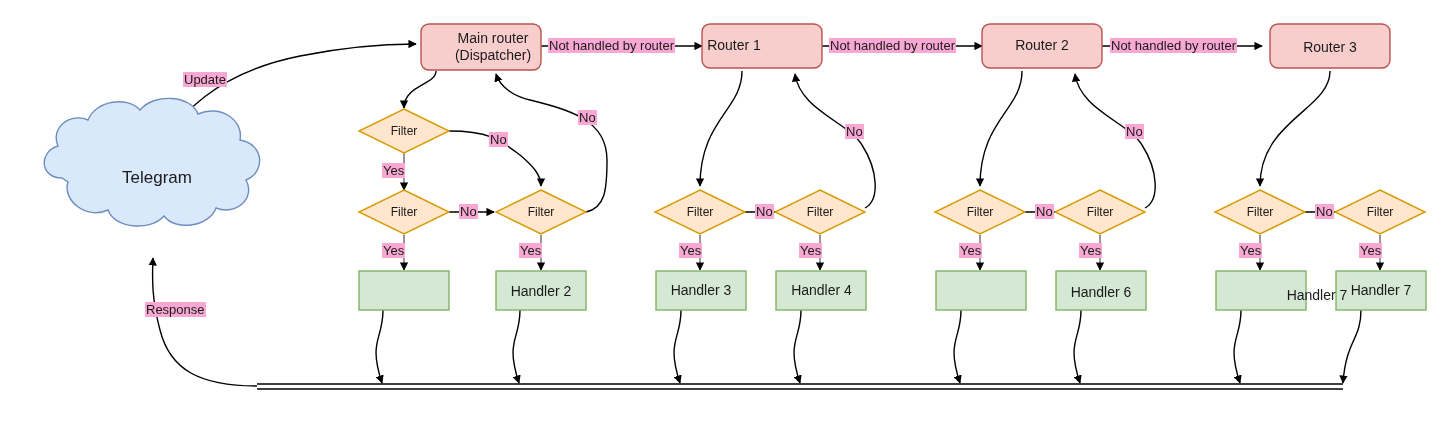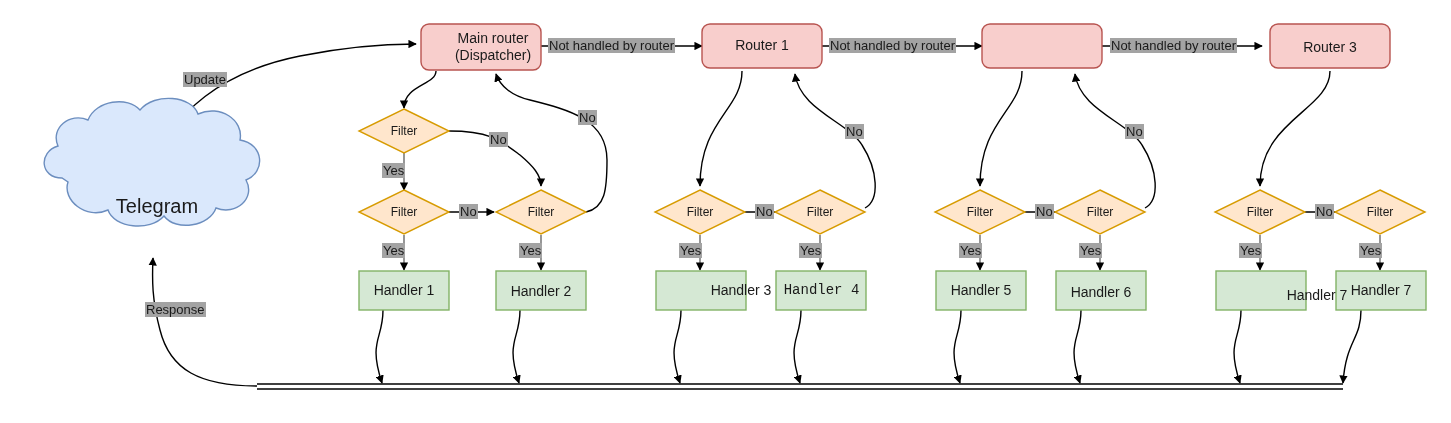--- a/index.html
+++ b/index.html
@@ -17,26 +17,26 @@
     display:flex;align-items:center;justify-content:center;
     text-align:center;
     color:#1a1a1a;
     pointer-events:none;
     line-height:1.25;
     white-space:pre;
   }
   .router-label{font-size:14px;}
   .filter-label{font-size:12px;}
   .handler-label{font-size:14px;}
-  .cloud-label{font-size:20px;margin-top:28px;}
+  .cloud-label{font-size:17px;}
   .edge-label{
     position:absolute;
     font-size:13px;
     color:#1a1a1a;
-    background:#a3a3a3;
+    background:#f9a8d4;
     padding:0 1px;
     white-space:nowrap;
     pointer-events:none;
   }
 </style>
 </head>
 <body>
 
 <div id="stage">
 
@@ -142,38 +142,37 @@
       <rect x="1056" y="271" width="90" height="39" fill="#d5e8d4" stroke="#82b366" stroke-width="1.4"></rect>
       <rect x="1216" y="271" width="90" height="39" fill="#d5e8d4" stroke="#82b366" stroke-width="1.4"></rect>
       <rect x="1336" y="271" width="90" height="39" fill="#d5e8d4" stroke="#82b366" stroke-width="1.4"></rect>
     </g>
   </svg>
 
   <div class="node-label cloud-label" style="left:62px;top:166px;width:190px;height:24px;">Telegram</div>
 
   <div class="node-label router-label" style="left:421px;top:24px;width:144px;height:46px;text-align:center;">Main router
 (Dispatcher)</div>
-  <div class="node-label router-label" style="left:702px;top:24px;width:120px;height:44px;">Router 1</div>
+  <div class="node-label router-label" style="left:674px;top:24px;width:120px;height:44px;">Router 1</div>
+  <div class="node-label router-label" style="left:982px;top:24px;width:120px;height:44px;">Router 2</div>
   <div class="node-label router-label" style="left:1270px;top:24px;width:120px;height:48px;">Router 3</div>
 
   <div class="node-label filter-label" style="left:359px;top:119px;width:90px;height:24px;">Filter</div>
   <div class="node-label filter-label" style="left:359px;top:200px;width:90px;height:24px;">Filter</div>
   <div class="node-label filter-label" style="left:496px;top:200px;width:90px;height:24px;">Filter</div>
   <div class="node-label filter-label" style="left:655px;top:200px;width:90px;height:24px;">Filter</div>
   <div class="node-label filter-label" style="left:775px;top:200px;width:90px;height:24px;">Filter</div>
   <div class="node-label filter-label" style="left:935px;top:200px;width:90px;height:24px;">Filter</div>
   <div class="node-label filter-label" style="left:1055px;top:200px;width:90px;height:24px;">Filter</div>
   <div class="node-label filter-label" style="left:1215px;top:200px;width:90px;height:24px;">Filter</div>
   <div class="node-label filter-label" style="left:1335px;top:200px;width:90px;height:24px;">Filter</div>
 
-  <div class="node-label handler-label" style="left:359px;top:271px;width:90px;height:39px;">Handler 1</div>
   <div class="node-label handler-label" style="left:496px;top:271px;width:90px;height:42px;">Handler 2</div>
-  <div class="node-label handler-label" style="left:656px;top:271px;width:90px;height:39px;margin-left:40px;">Handler 3</div>
-  <div class="node-label handler-label" style="left:776px;top:271px;width:91px;height:39px;font-family:Liberation Mono, monospace;">Handler 4</div>
-  <div class="node-label handler-label" style="left:936px;top:271px;width:90px;height:39px;">Handler 5</div>
+  <div class="node-label handler-label" style="left:656px;top:271px;width:90px;height:39px;">Handler 3</div>
+  <div class="node-label handler-label" style="left:776px;top:271px;width:91px;height:39px;">Handler 4</div>
   <div class="node-label handler-label" style="left:1056px;top:271px;width:90px;height:44px;">Handler 6</div>
   <div class="node-label handler-label" style="left:1272px;top:271px;width:90px;height:49px;">Handler 7</div>
   <div class="node-label handler-label" style="left:1336px;top:271px;width:90px;height:39px;">Handler 7</div>
 
   <div class="edge-label" style="left:183px;top:72px;text-align:center;">Update</div>
   <div class="edge-label" style="left:112px;top:302px;margin-left:33px;">Response</div>
 
   <div class="edge-label" style="left:548px;top:38px;">Not handled by router</div>
   <div class="edge-label" style="left:829px;top:38px;">Not handled by router</div>
   <div class="edge-label" style="left:1110px;top:38px;">Not handled by router</div>

